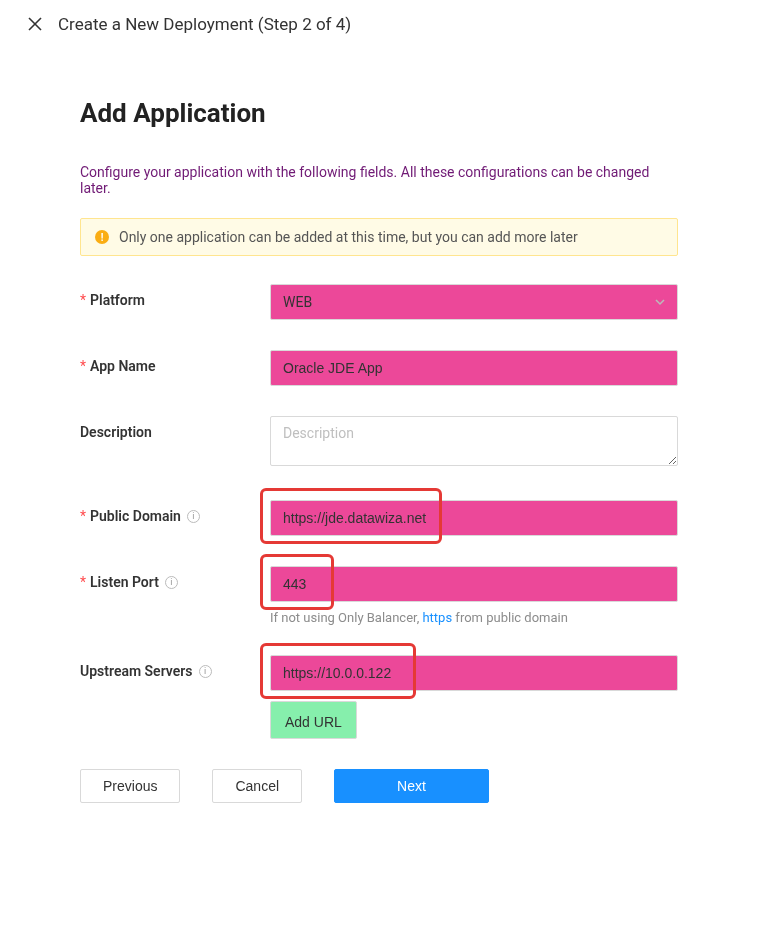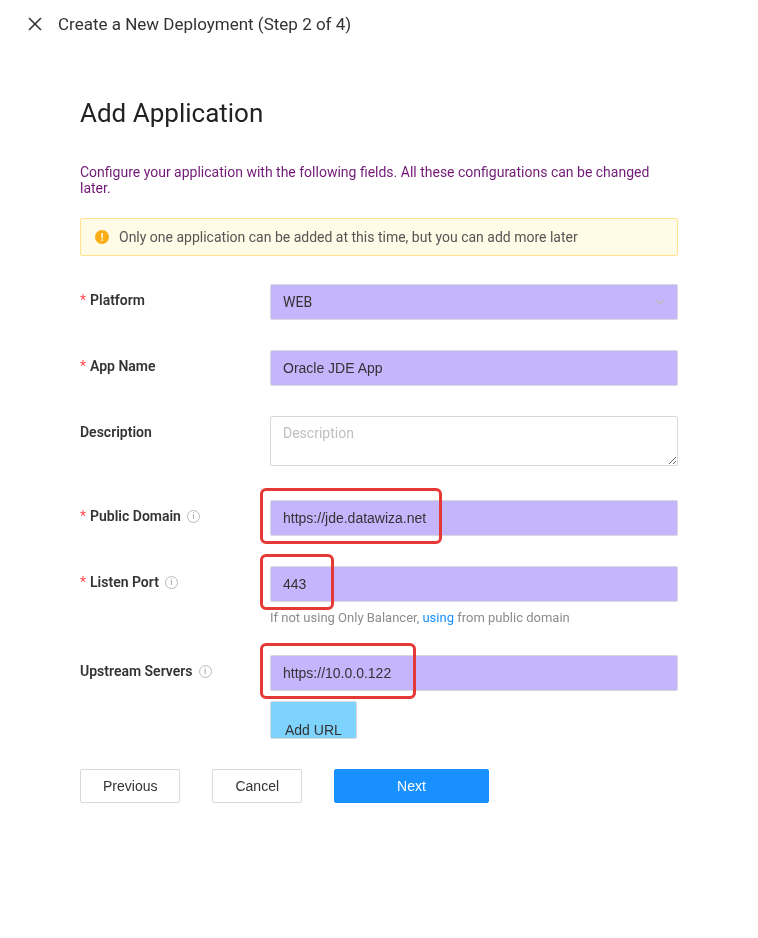--- a/index.html
+++ b/index.html
@@ -24,21 +24,21 @@
       display: inline-flex;
       align-items: center;
       justify-content: center;
     }
     .close-icon svg { width: 14px; height: 14px; stroke: #333; stroke-width: 1.6; }
     .main {
       padding: 50px 80px 40px 80px;
     }
     .page-title {
       font-size: 26px;
-      font-weight: 400;
+      font-weight: 700;
       color: #222;
       margin-bottom: 36px;
     }
     .intro {
       font-size: 14px;
       color: #701a75;
       margin-bottom: 22px;
     }
     .alert {
       background: #fffbe6;
@@ -105,21 +105,21 @@
       position: relative;
     }
     .input, .select {
       width: 100%;
       height: 36px;
       border: 1px solid #d9d9d9;
       border-radius: 2px;
       padding: 0 12px;
       font-size: 14px;
       color: #333;
-      background: #c4b5fd;
+      background: #ec4899;
       outline: none;
     }
     .select {
       display: flex;
       align-items: center;
       justify-content: space-between;
       cursor: pointer;
     }
     .chevron-down {
       width: 10px;
@@ -153,24 +153,24 @@
       border-radius: 6px;
       pointer-events: none;
     }
     .hb-public { top: -12px; left: -10px; width: 182px; height: 56px; }
     .hb-port   { top: -12px; left: -10px; width: 74px;  height: 56px; }
     .hb-upstr  { top: -12px; left: -10px; width: 156px; height: 56px; }
     .add-url-btn {
       display: inline-block;
       margin-top: 10px;
       height: 38px;
-      padding: 12px 14px;
+      padding: 4px 14px;
       border: 1px solid #d9d9d9;
       border-radius: 2px;
-      background: #7dd3fc;
+      background: #86efac;
       font-size: 14px;
       color: #333;
       cursor: pointer;
       line-height: 32px;
     }
     .footer {
       display: flex;
       align-items: center;
       margin-top: 10px;
     }
@@ -266,21 +266,21 @@
   <div class="form-row">
     <div class="form-label">
       <span class="required">*</span>
       <span>Listen Port</span>
       <span class="info-icon">i</span>
     </div>
     <div class="form-control-wrap">
       <input class="input" type="text" value="443" style="">
       <div class="highlight-box hb-port"></div>
       <div class="hint">
-        <span>If not using Only Balancer, </span><span class="link">using</span><span> from public domain</span>
+        <span>If not using Only Balancer, </span><span class="link">https</span><span> from public domain</span>
       </div>
     </div>
   </div>
 
   <div class="form-row">
     <div class="form-label">
       <span>Upstream Servers</span>
       <span class="info-icon">i</span>
     </div>
     <div class="form-control-wrap">

